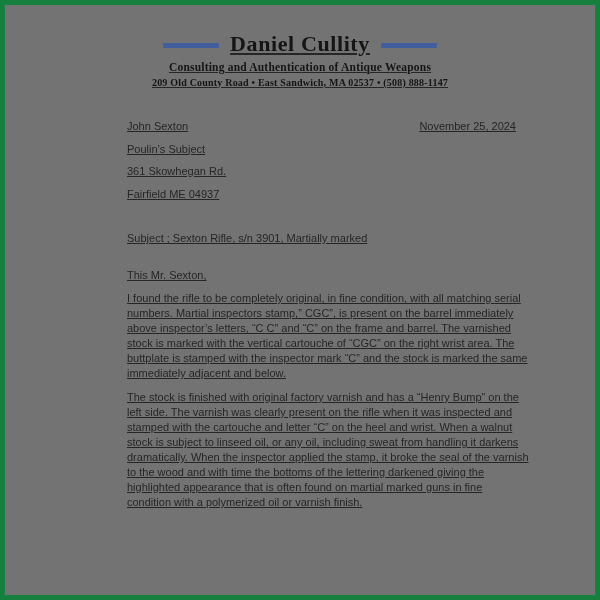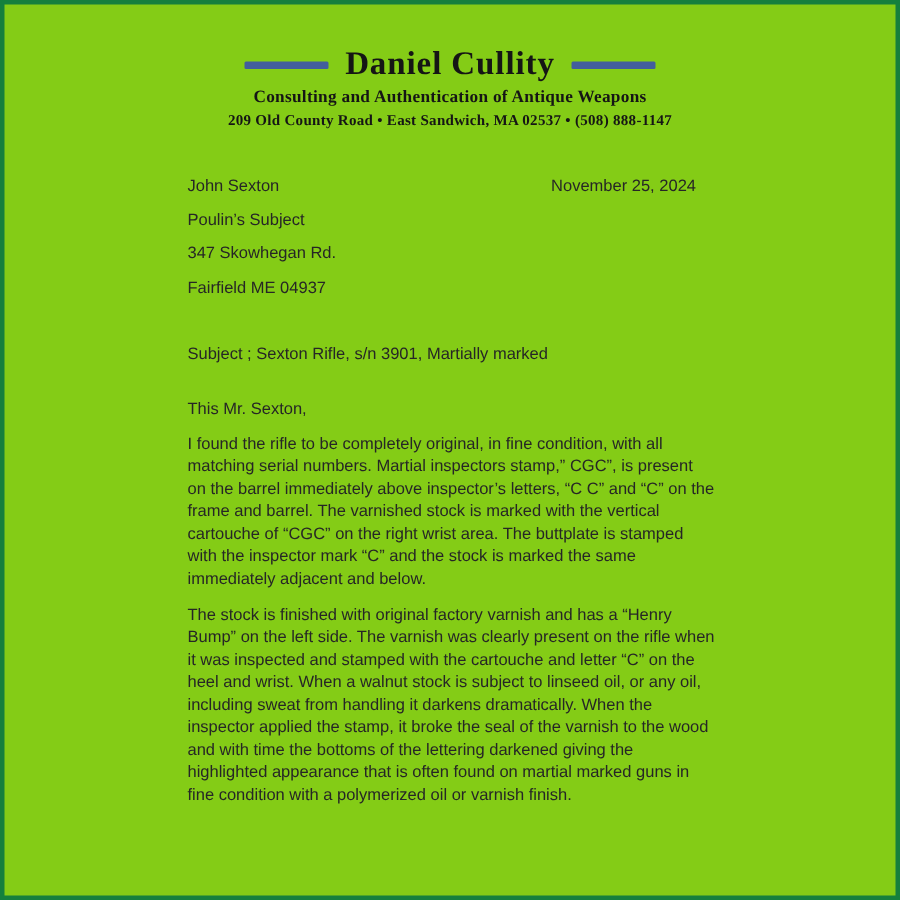--- a/index.html
+++ b/index.html
@@ -1,26 +1,27 @@
 <!DOCTYPE html>
 <html><head>
 <meta charset="utf-8">
 <style>
   * { box-sizing: border-box; }
   html, body { margin: 0; padding: 0; background: #ffffff; }
 
   .page {
     width: 600px;
     height: 600px;
-    background: #84cc16;
-    border: 3px solid #15803d;
+    background: #737373;
+    border: 5px solid #15803d;
     position: relative;
     overflow: hidden;
     font-family: "Liberation Sans", sans-serif;
     color: #262626;
+    text-decoration: underline;
   }
 
   
   .letterhead {
     padding-top: 26px;
     text-align: center;
     font-family: "Liberation Serif", serif;
     color: #151515;
   }
   .title-row {
@@ -50,21 +51,21 @@
   }
   .lh-contact {
     font-size: 10px;
     font-weight: bold;
     margin-top: 4px;
     letter-spacing: 0.2px;
   }
 
   
   .content {
-    margin: 0 120px 0 122px;
+    margin: 0 66px 0 122px;
     font-size: 11px;
     line-height: 15px;
   }
   .recipient-date {
     display: flex;
     justify-content: space-between;
     align-items: flex-start;
     margin-top: 31px;
   }
   .recipient div {
@@ -105,21 +106,21 @@
     <div class="lh-tagline">Consulting and Authentication of Antique Weapons</div>
     <div class="lh-contact">209 Old County Road  •  East Sandwich, MA 02537  •  (508) 888-1147</div>
   </div>
 
   <div class="content">
 
     <div class="recipient-date">
       <div class="recipient">
         <div>John Sexton</div>
         <div>Poulin’s Subject</div>
-        <div>347 Skowhegan Rd.</div>
+        <div>361 Skowhegan Rd.</div>
         <div>Fairfield ME 04937</div>
       </div>
       <div class="date">November 25, 2024</div>
     </div>
 
     <div class="subject">Subject ; Sexton Rifle, s/n 3901, Martially marked</div>
 
     <div class="salutation">This Mr. Sexton,</div>
 
     <p class="para">I found the rifle to be completely original, in fine condition, with all matching serial numbers. Martial inspectors stamp,” CGC”, is present on the barrel immediately above inspector’s letters, “C C” and “C” on the frame and barrel. The varnished stock is marked with the vertical cartouche of “CGC” on the right wrist area. The buttplate is stamped with the inspector mark “C” and the stock is marked the same immediately adjacent and below.</p>

